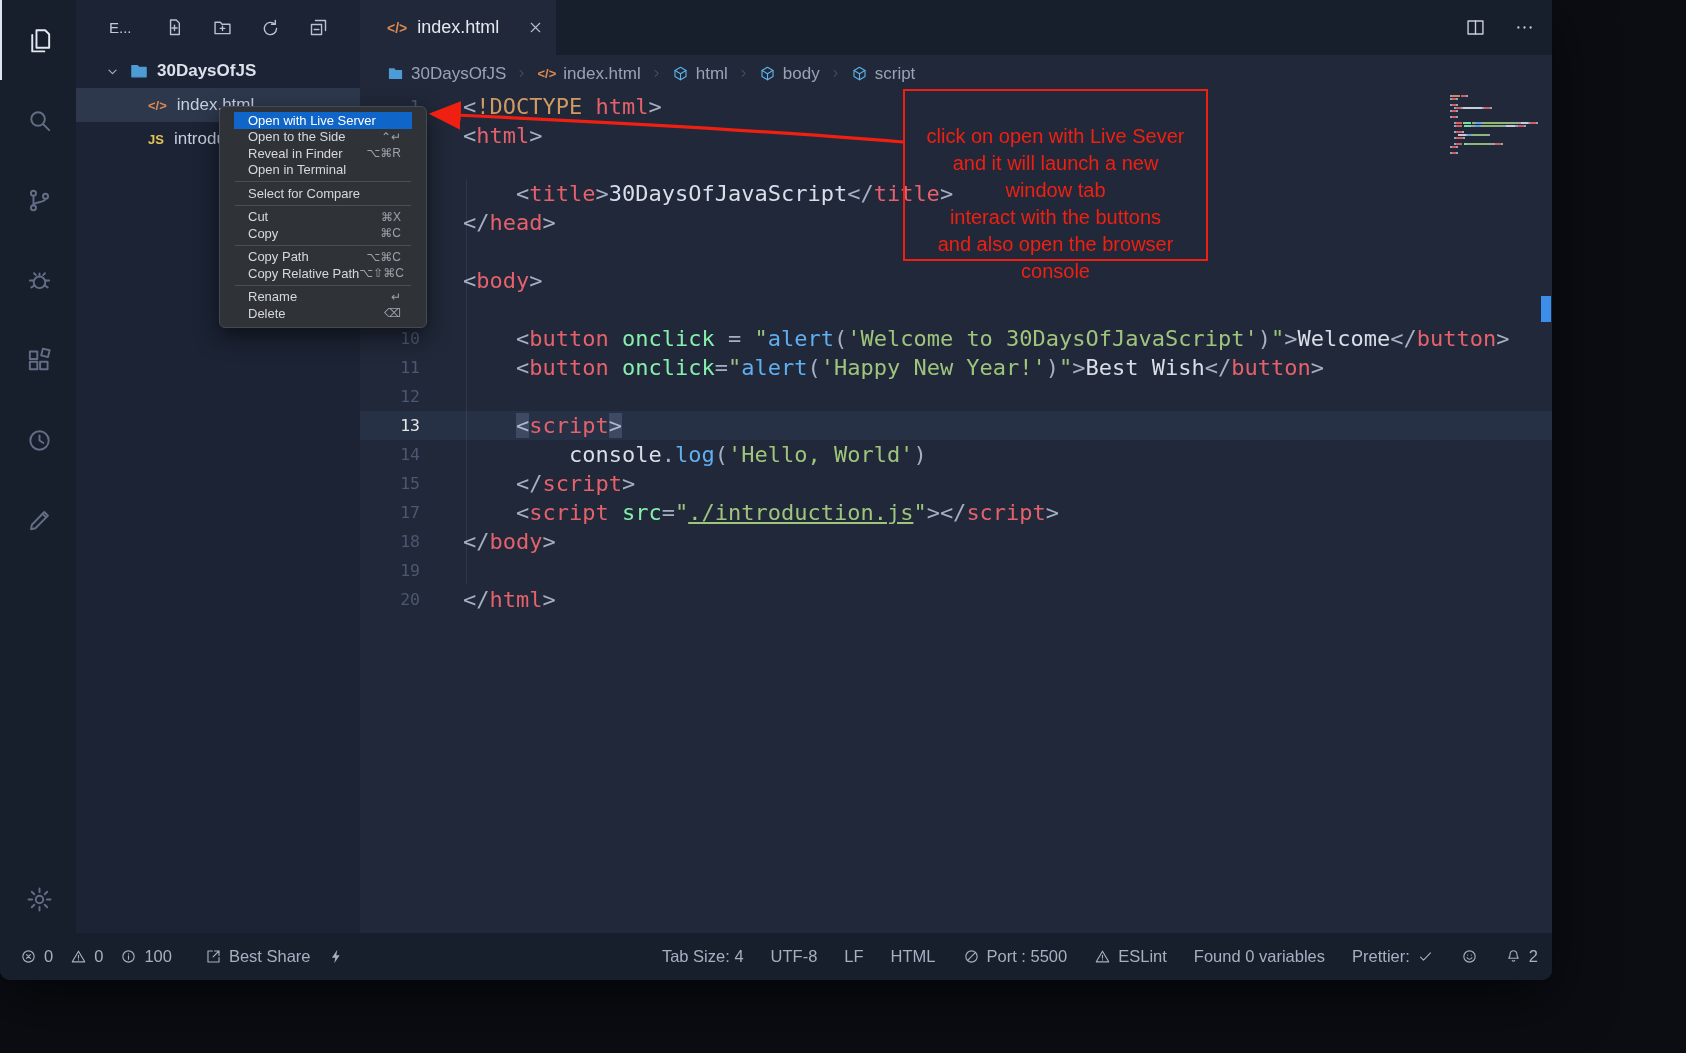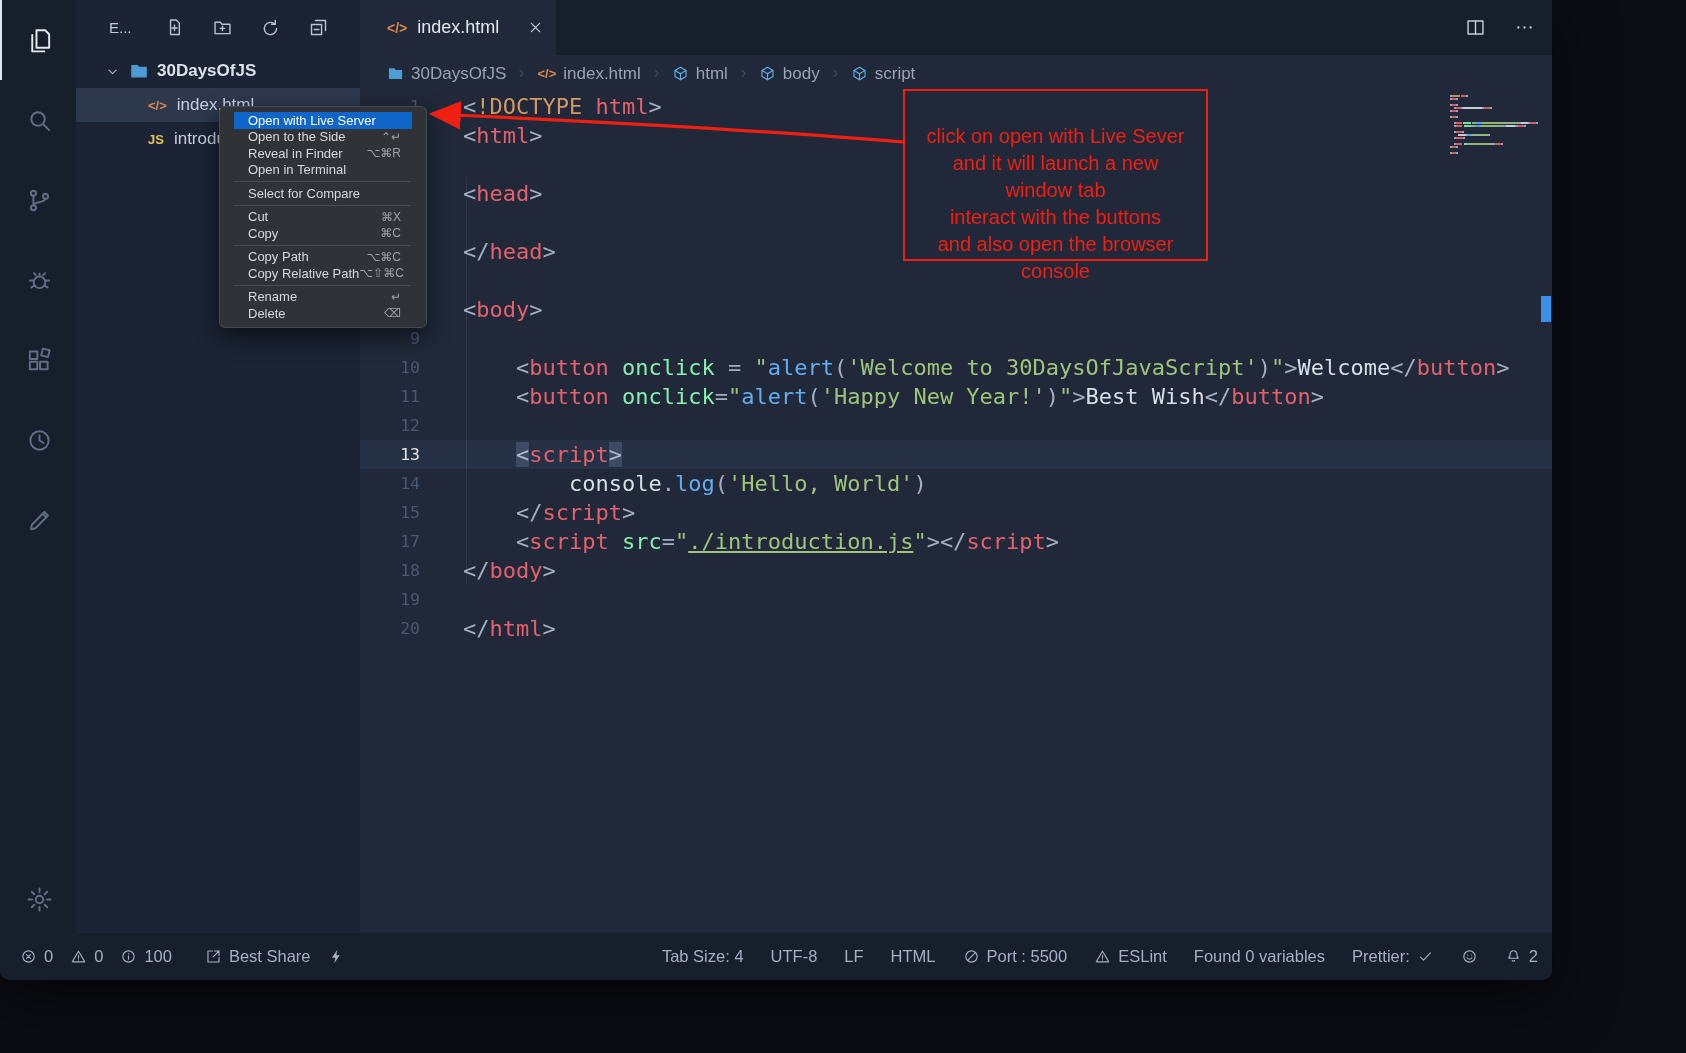--- a/index.html
+++ b/index.html
@@ -337,22 +337,21 @@
             </svg>
           </span>
           <span>script</span>
         </span>
       </div>
     <div class="code-wrap">
       <div id="code-lines">
           <div class="code-line"><span class="ln">1</span><span class="lt"><span class="tk-p">&lt;</span><span class="tk-d">!DOCTYPE</span><span class="tk-t"> html</span><span class="tk-p">&gt;</span></span></div>
           <div class="code-line"><span class="ln">2</span><span class="lt"><span class="tk-p">&lt;</span><span class="tk-t">html</span><span class="tk-p">&gt;</span></span></div>
           <div class="code-line"><span class="ln">3</span><span class="lt"></span></div>
-          <div class="code-line"><span class="ln">4</span><span class="lt"><span class="tk-p">&lt;</span><span class="tk-t">head</span><span class="tk-p">&gt;</span></span></div>
-          <div class="code-line"><span class="ln">5</span></div>
+          <div class="code-line"><span class="ln">5</span><span class="lt"><span class="tk-p">    &lt;</span><span class="tk-t">title</span><span class="tk-p">&gt;</span><span class="tk-w">30DaysOfJavaScript</span><span class="tk-p">&lt;/</span><span class="tk-t">title</span><span class="tk-p">&gt;</span></span></div>
           <div class="code-line"><span class="ln">6</span><span class="lt"><span class="tk-p">&lt;/</span><span class="tk-t">head</span><span class="tk-p">&gt;</span></span></div>
           <div class="code-line"><span class="ln">7</span><span class="lt"></span></div>
           <div class="code-line"><span class="ln">8</span><span class="lt"><span class="tk-p">&lt;</span><span class="tk-t">body</span><span class="tk-p">&gt;</span></span></div>
           <div class="code-line"><span class="ln">9</span><span class="lt"></span></div>
           <div class="code-line"><span class="ln">10</span><span class="lt"><span class="tk-p">    &lt;</span><span class="tk-t">button</span><span class="tk-a"> onclick</span><span class="tk-p"> = </span><span class="tk-s">"</span><span class="tk-f">alert</span><span class="tk-p">(</span><span class="tk-s">'Welcome to 30DaysOfJavaScript'</span><span class="tk-p">)</span><span class="tk-s">"</span><span class="tk-p">&gt;</span><span class="tk-w">Welcome</span><span class="tk-p">&lt;/</span><span class="tk-t">button</span><span class="tk-p">&gt;</span></span></div>
           <div class="code-line"><span class="ln">11</span><span class="lt"><span class="tk-p">    &lt;</span><span class="tk-t">button</span><span class="tk-a"> onclick</span><span class="tk-p">=</span><span class="tk-s">"</span><span class="tk-f">alert</span><span class="tk-p">(</span><span class="tk-s">'Happy New Year!'</span><span class="tk-p">)</span><span class="tk-s">"</span><span class="tk-p">&gt;</span><span class="tk-w">Best Wish</span><span class="tk-p">&lt;/</span><span class="tk-t">button</span><span class="tk-p">&gt;</span></span></div>
           <div class="code-line"><span class="ln">12</span><span class="lt"></span></div>
           <div class="code-line current"><span class="ln">13</span><span class="lt"><span class="tk-p">    </span><span class="tk-hl">&lt;</span><span class="tk-t">script</span><span class="tk-hl">&gt;</span></span></div>
           <div class="code-line"><span class="ln">14</span><span class="lt"><span class="tk-p">        </span><span class="tk-w">console</span><span class="tk-p">.</span><span class="tk-f">log</span><span class="tk-p">(</span><span class="tk-s">'Hello, World'</span><span class="tk-p">)</span></span></div>
           <div class="code-line"><span class="ln">15</span><span class="lt"><span class="tk-p">    &lt;/</span><span class="tk-t">script</span><span class="tk-p">&gt;</span></span></div>

